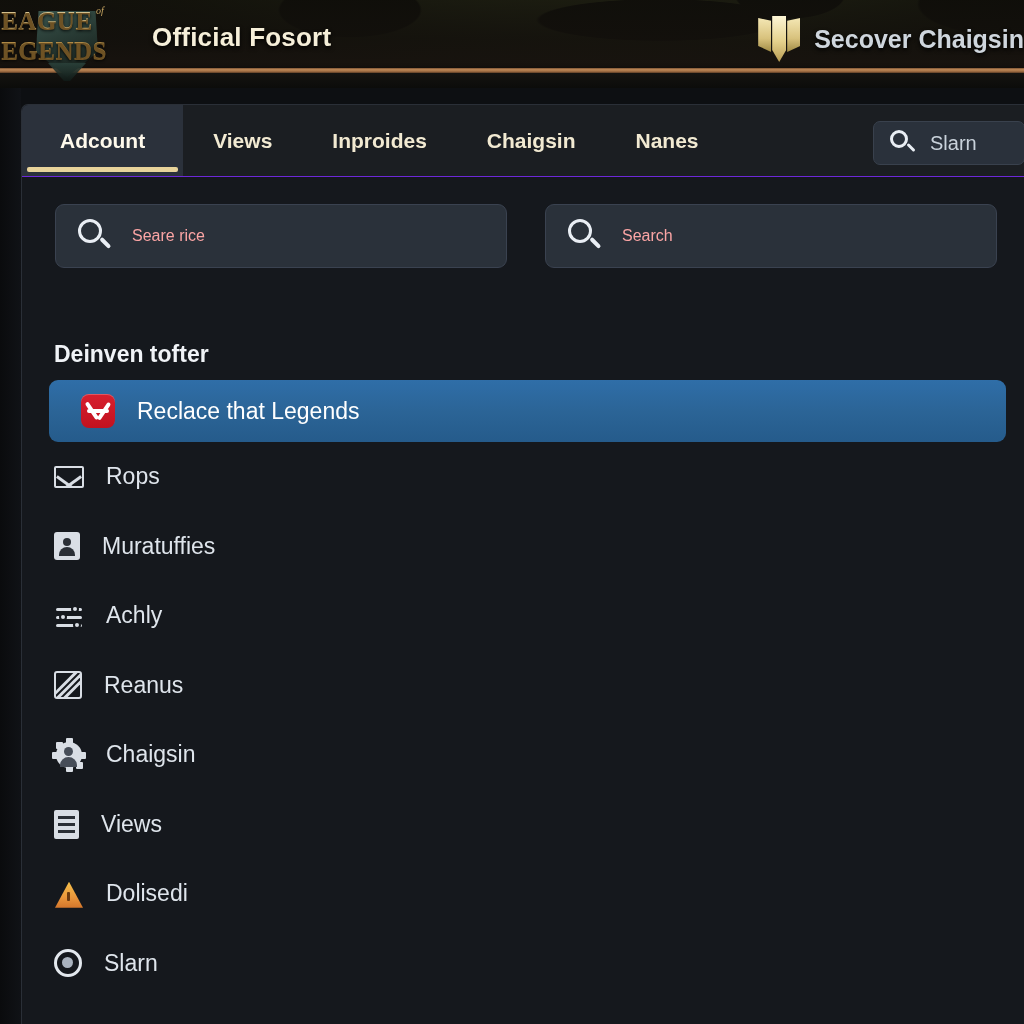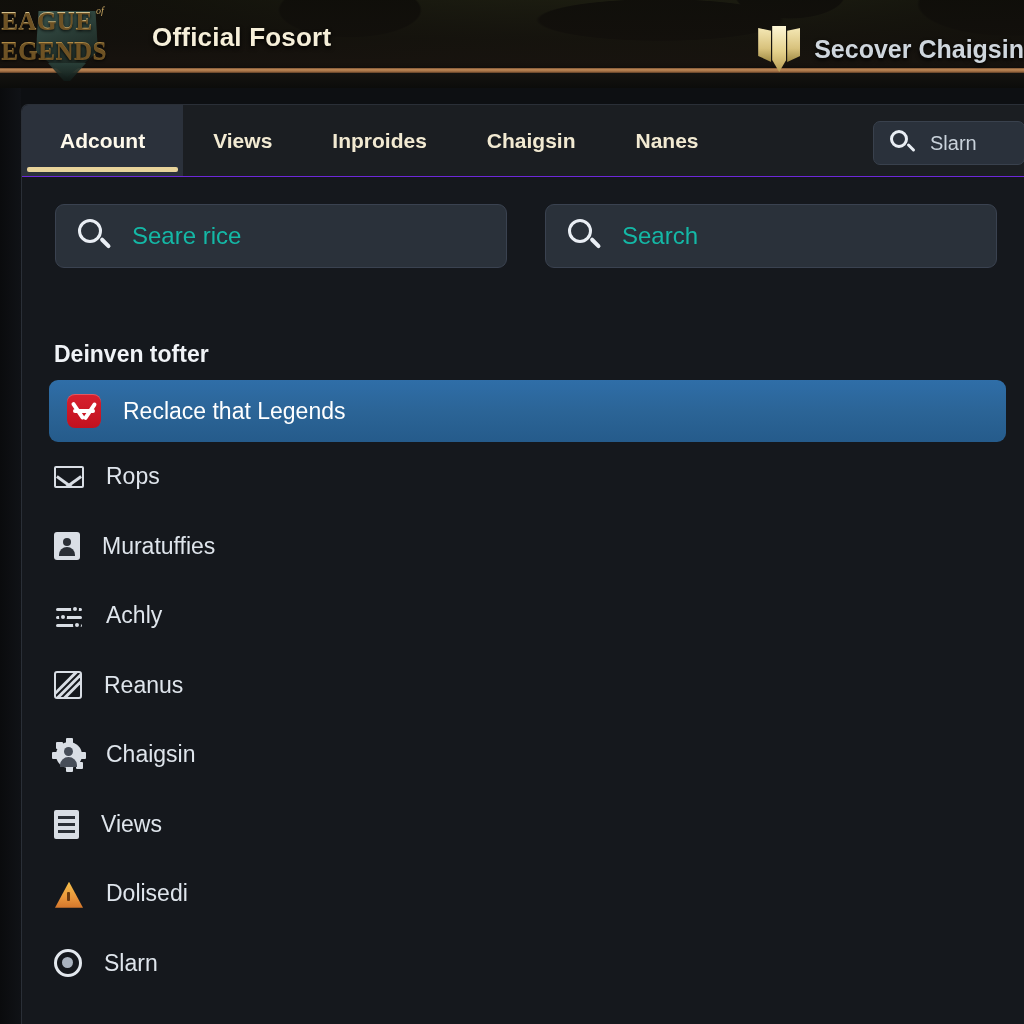--- a/index.html
+++ b/index.html
@@ -116,21 +116,21 @@
     z-index: 5;
     font-size: 26px;
     font-weight: bold;
     color: #f6efd9;
     letter-spacing: .2px;
     text-shadow: 0 2px 4px rgba(0,0,0,.95);
   }
 
   #header-right {
     position: absolute;
-    right: 0; top: 26px;
+    right: 0; top: 16px;
     z-index: 5;
     display: flex;
     align-items: center;
     gap: 14px;
   }
   #header-right .emblem {
     position: relative;
     width: 42px; height: 46px;
   }
   #header-right .emblem .wing-l,
@@ -259,22 +259,22 @@
     border-radius: 9px;
     display: flex;
     align-items: center;
     padding-left: 22px;
     gap: 20px;
     cursor: text;
   }
   #search-left  { left: 33px;  width: 452px; }
   #search-right { left: 523px; width: 452px; }
   .bigsearch .ph {
-    font-size: 24px;
-    color: #14b8a6;
+    font-size: 16px;
+    color: #fca5a5;
   }
 
   
   #section-heading {
     position: absolute;
     left: 32px; top: 236px;
     font-size: 23px;
     font-weight: bold;
     color: #f0f3f7;
   }
@@ -292,21 +292,21 @@
     align-items: center;
     padding-left: 32px;
     gap: 22px;
     cursor: pointer;
   }
   .row.selected {
     margin: 0 0 0 27px;
     width: 957px;
     border-radius: 9px;
     background: linear-gradient(180deg, #2f6ea8 0%, #2b6496 52%, #255b8b 100%);
-    padding-left: 18px;
+    padding-left: 32px;
     height: 62px;
   }
   .row .label {
     font-size: 23px;
     color: #dfe5ec;
     white-space: nowrap;
   }
   .row.selected .label {
     color: #ffffff;
     font-size: 23px;

